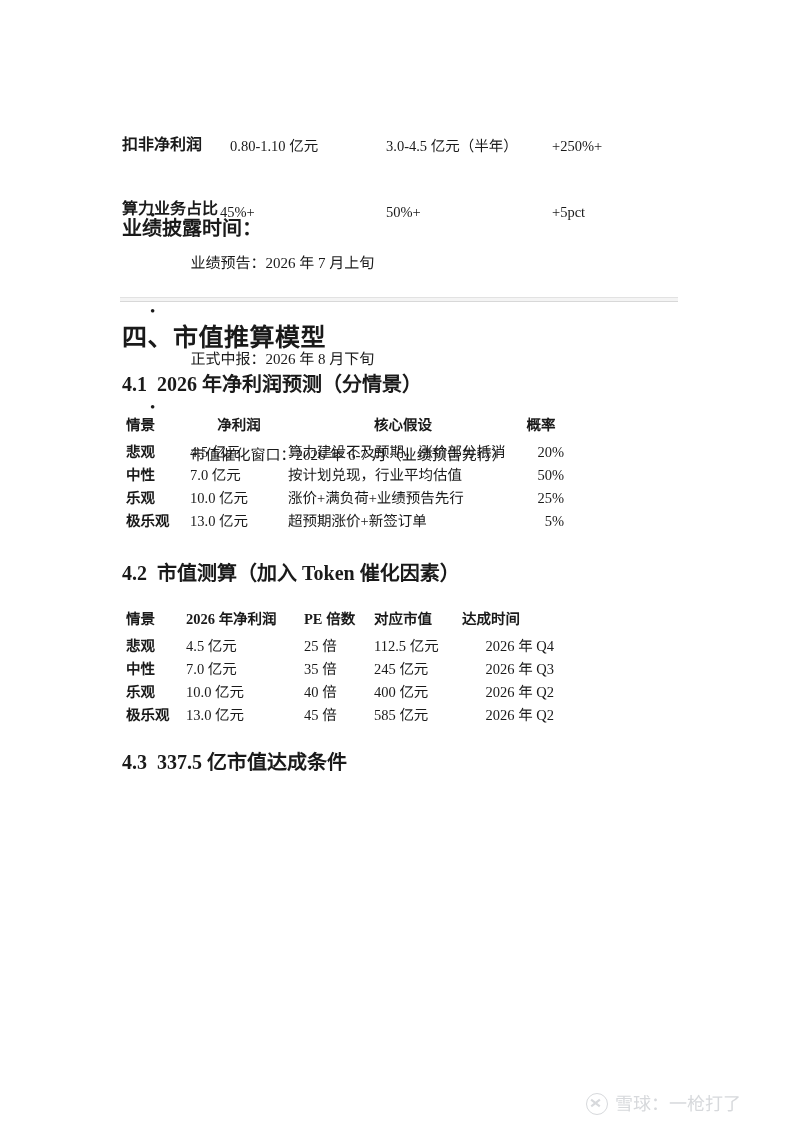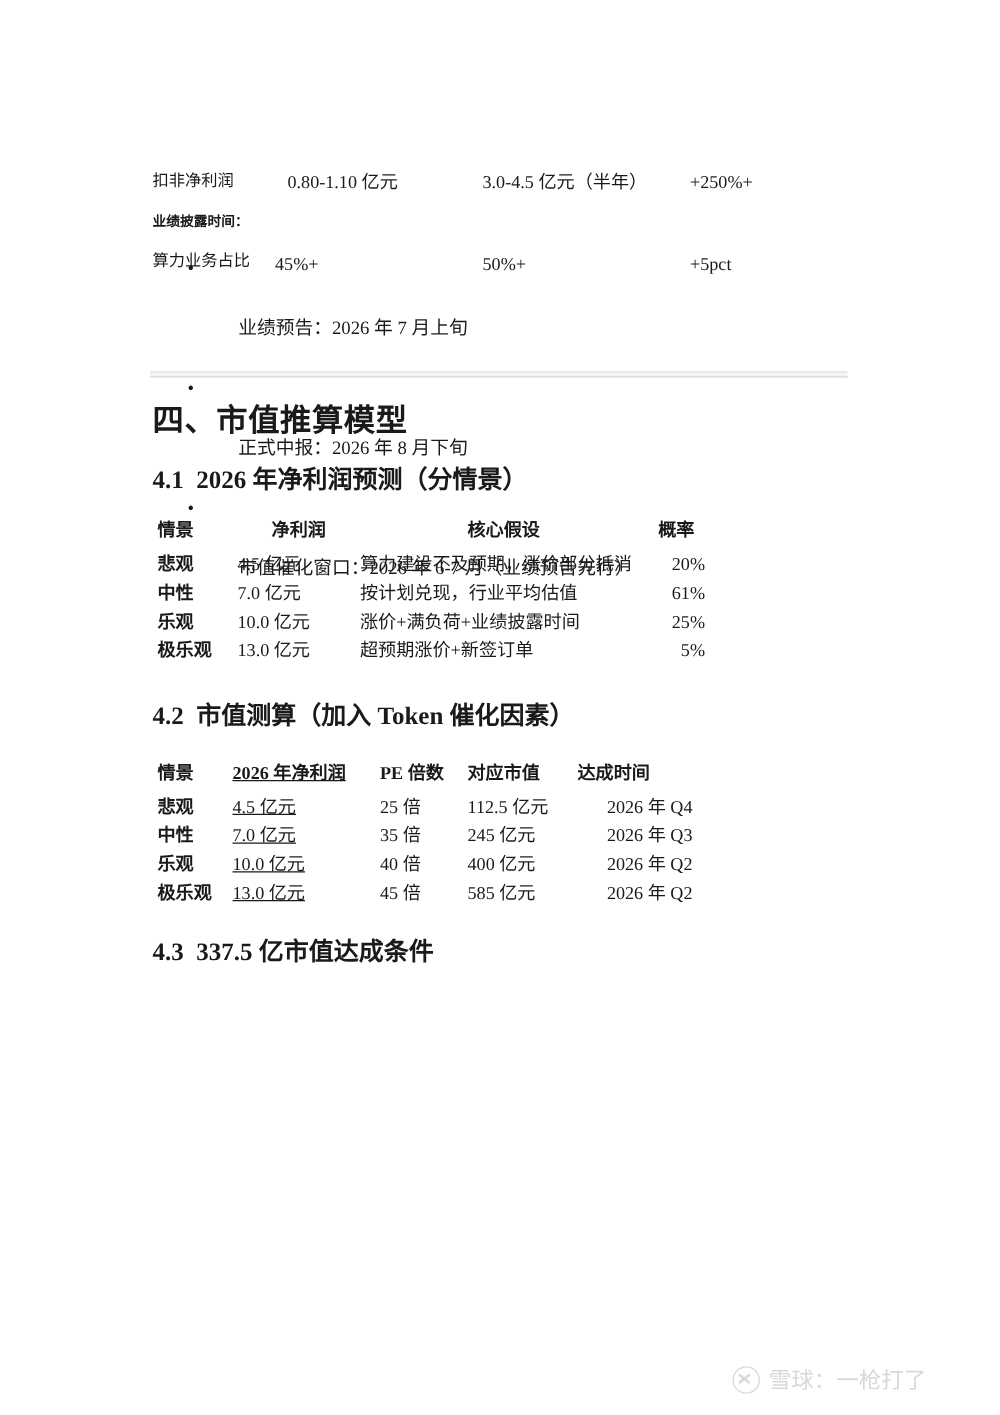--- a/index.html
+++ b/index.html
@@ -22,28 +22,29 @@
     inset: 0;
     width: 800px;
     height: 1132px;
   }
 
   
   .abs { position: absolute; white-space: pre; }
 
   
   .toprow { font-size: 15px; line-height: 20px; }
-  .toprow .lbl { font-weight: normal; font-size: 13px; }
+  .toprow .lbl { font-weight: bold; font-size: 16px; }
   .toprow .num { font-size: 14.5px; }
   .small-unit { font-size: 13px; }
 
   
   .seclabel {
-    font-size: 11px;
-    font-weight: bold;
+    font-size: 20px;
+    font-weight: bold;
+    margin-top: 44px;
   }
 
   
   .bullets {
     position: absolute;
     left: 122px;
     top: 203px;
     width: 560px;
     margin: 0;
     padding: 0;
@@ -133,21 +134,21 @@
   #table41 .c-np    { width: 98px; text-align: left; padding-left: 8px;}
   #table41 .c-asm   { width: 230px; text-align: left; font-family: Liberation Serif, serif; }
   #table41 .c-prob  { width: 46px; text-align: right; }
   #table41 thead .c-asm  { text-align: center; }
   #table41 thead .c-prob { text-align: center; }
   #table41 thead .c-np   { text-align: center; }
 
   
   #table42 { left: 126px; top: 608px; }
   #table42 .c-scn  { width: 54px; text-align: left; }
-  #table42 .c-np   { width: 118px; text-align: left; padding-left: 6px; text-decoration: underline; }
+  #table42 .c-np   { width: 118px; text-align: left; padding-left: 6px; }
   #table42 .c-pe   { width: 70px; text-align: left; }
   #table42 .c-mc   { width: 88px; text-align: left; }
   #table42 .c-time { width: 92px; text-align: right; }
   #table42 thead .c-np   { text-align: left; padding-left: 6px;}
   #table42 thead .c-pe   { text-align: left; }
   #table42 thead .c-mc   { text-align: left; }
   #table42 thead .c-time { text-align: left; }
 
   
   .figure {
@@ -290,26 +291,26 @@
       <tr>
         <td class="c-scn">悲观</td>
         <td class="c-np">4.5 亿元</td>
         <td class="c-asm">算力建设不及预期，涨价部分抵消</td>
         <td class="c-prob">20%</td>
       </tr>
       <tr>
         <td class="c-scn">中性</td>
         <td class="c-np">7.0 亿元</td>
         <td class="c-asm">按计划兑现，行业平均估值</td>
-        <td class="c-prob">61%</td>
+        <td class="c-prob">50%</td>
       </tr>
       <tr>
         <td class="c-scn">乐观</td>
         <td class="c-np">10.0 亿元</td>
-        <td class="c-asm">涨价+满负荷+业绩披露时间</td>
+        <td class="c-asm">涨价+满负荷+业绩预告先行</td>
         <td class="c-prob">25%</td>
       </tr>
       <tr>
         <td class="c-scn">极乐观</td>
         <td class="c-np">13.0 亿元</td>
         <td class="c-asm">超预期涨价+新签订单</td>
         <td class="c-prob">5%</td>
       </tr>
     </tbody>
   </table>

